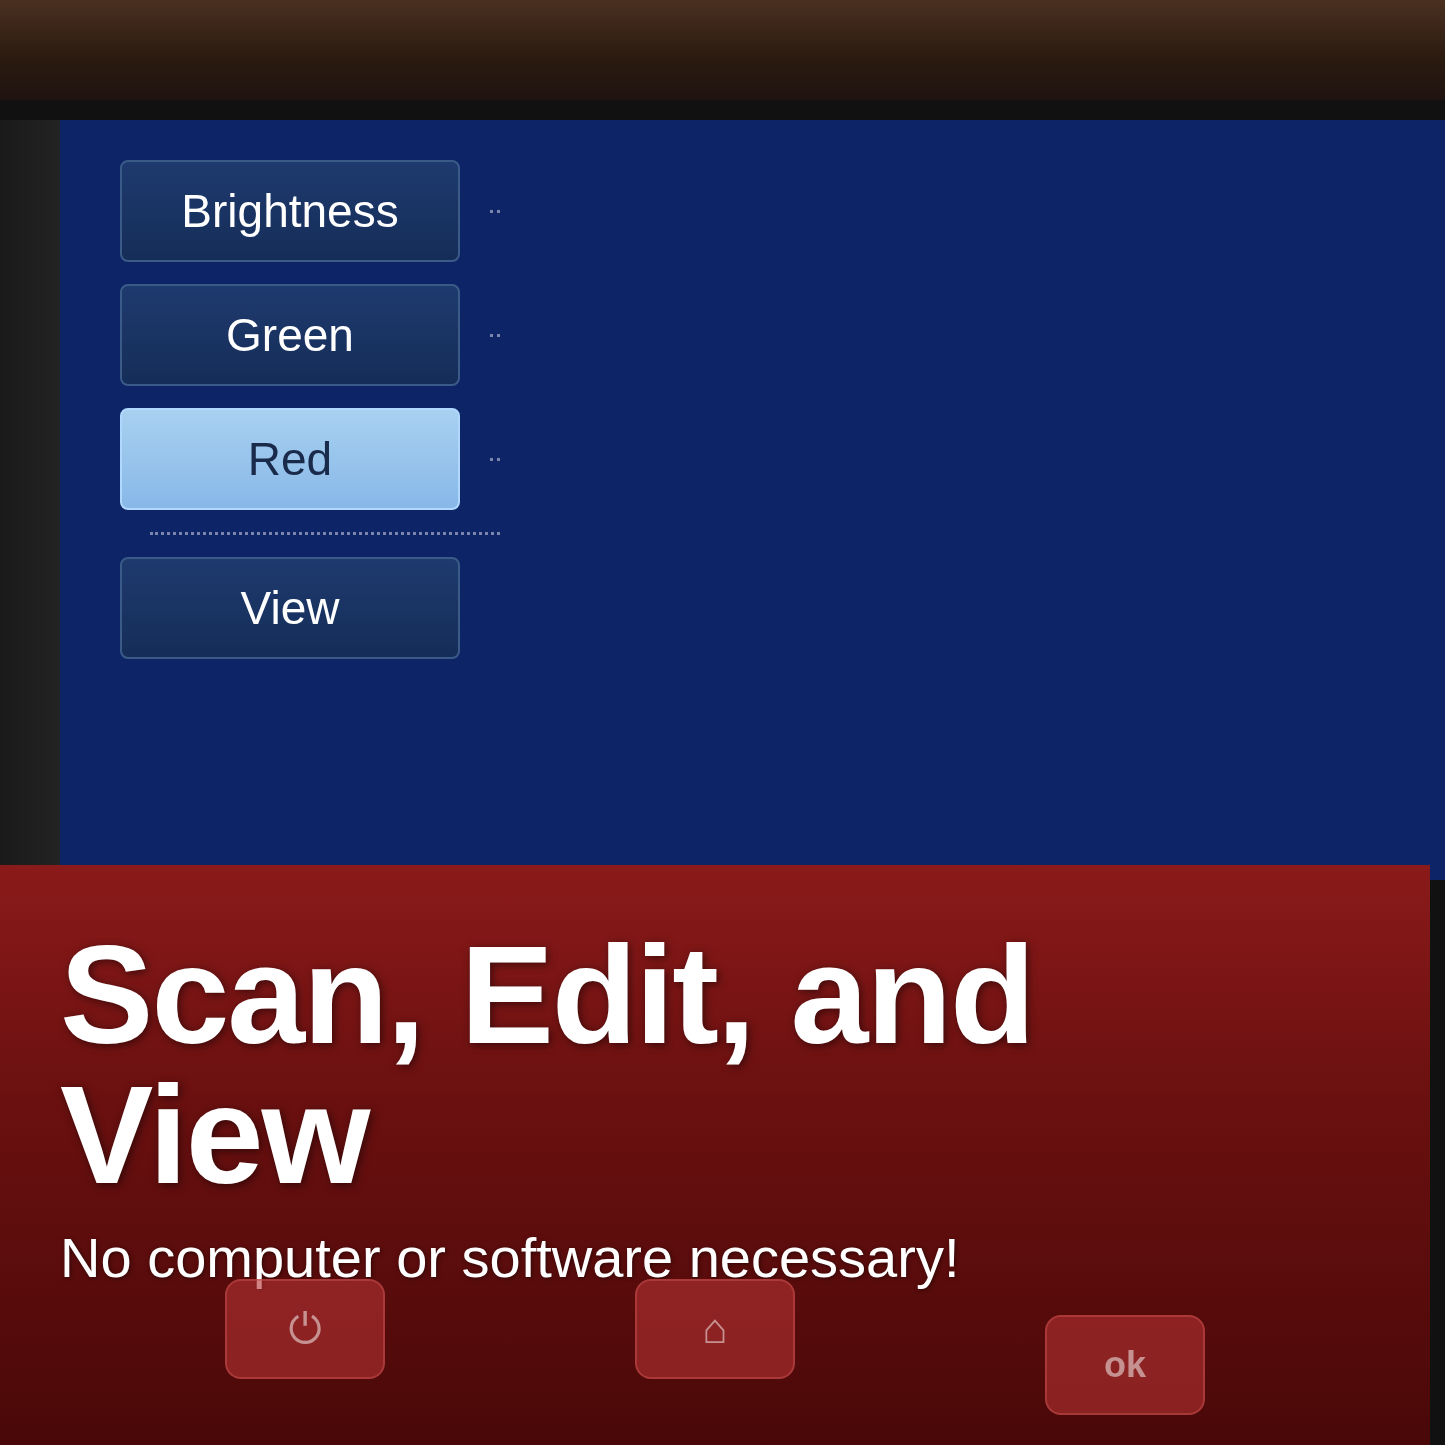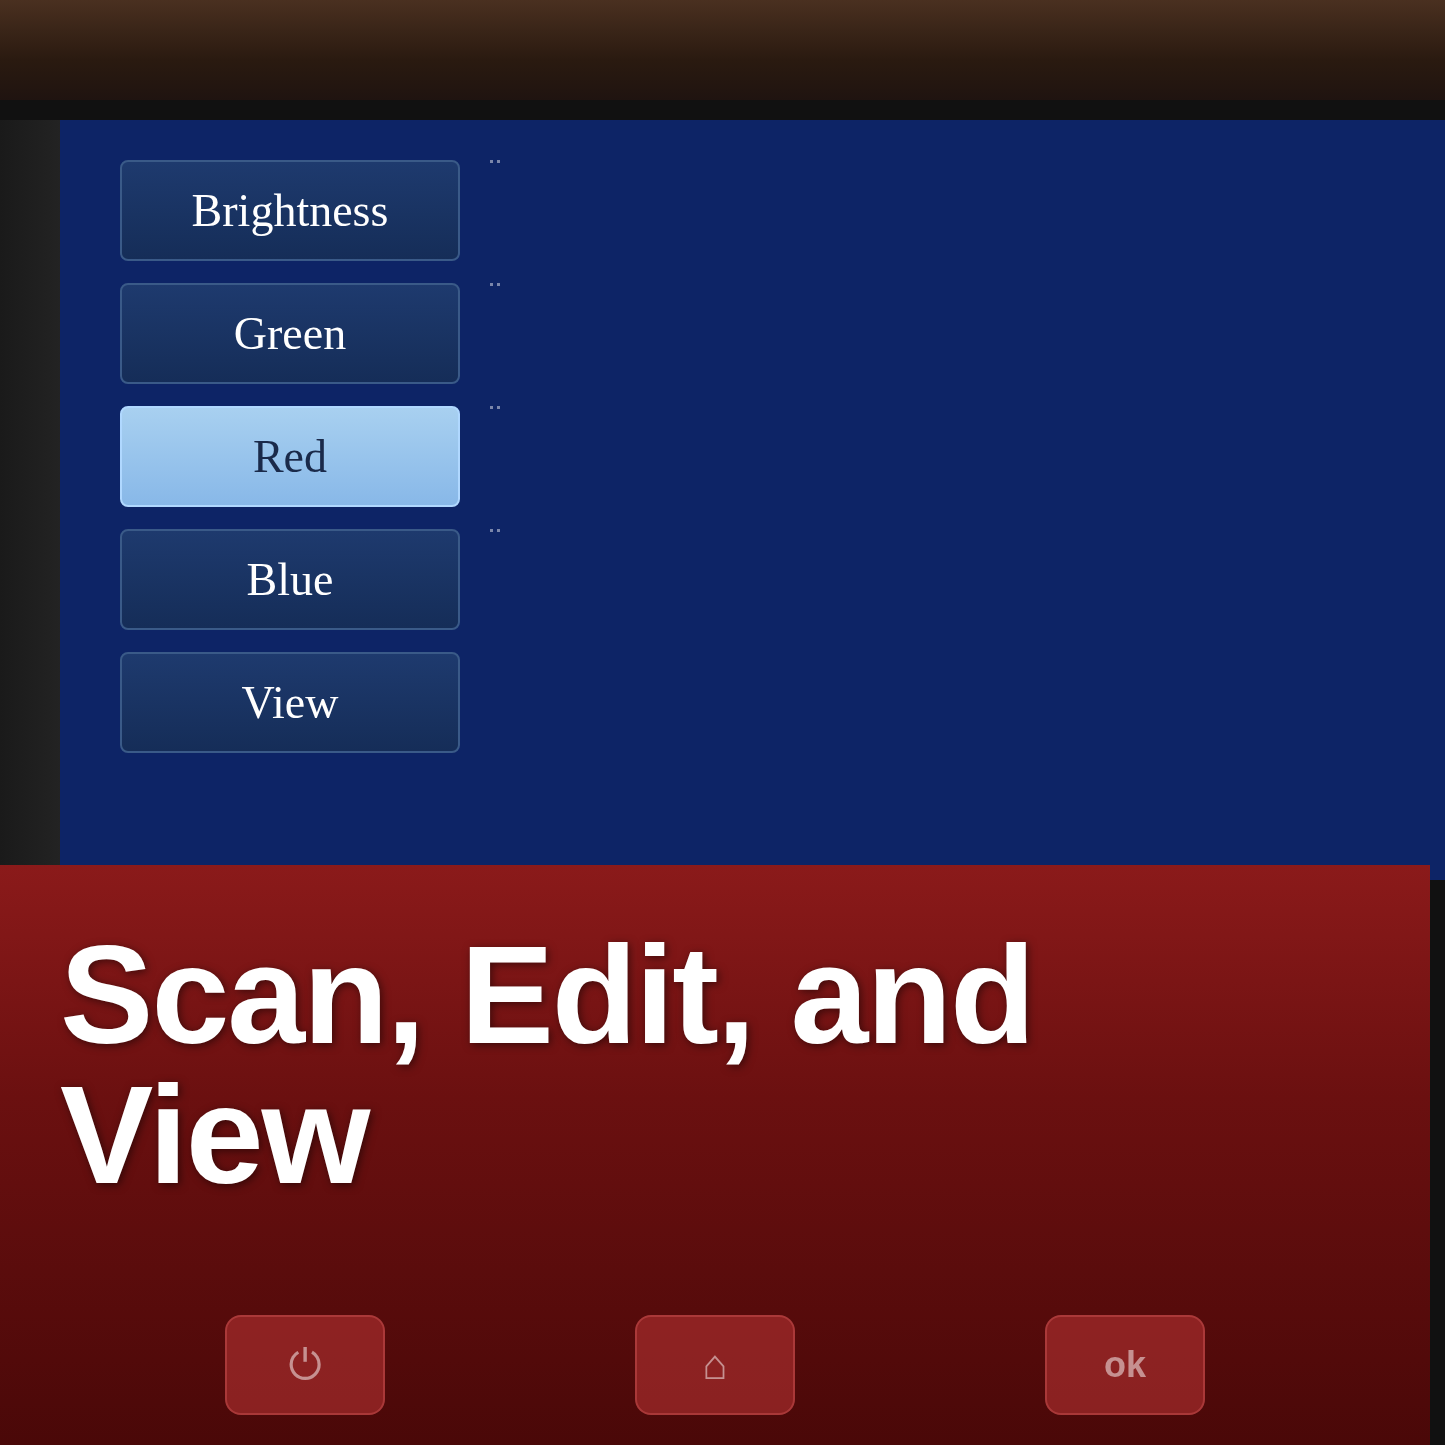--- a/index.html
+++ b/index.html
@@ -25,22 +25,22 @@
       top: 60px;
       left: 60px;
       display: flex;
       flex-direction: column;
       gap: 22px;
       width: 380px;
     }
 
     .menu-row {
       display: flex;
+      align-items: center;
       width: 100%;
-      font-family: Liberation Serif, serif;
     }
 
     .menu-btn {
       min-width: 340px;
       padding: 22px 30px;
       border-radius: 8px;
       text-align: center;
       font-size: 46px;
       font-weight: 500;
       color: #ffffff;
@@ -203,34 +203,34 @@
         <div class="menu-btn green">Green</div>
         <div class="dotted-line"></div>
       </div>
 
       <div class="menu-row">
         <div class="menu-btn red">Red</div>
         <div class="dotted-line"></div>
       </div>
 
       <div class="menu-row">
-        <div class="menu-btn blue">Blue</div>
         <div class="dotted-line"></div>
       </div>
 
       <div class="menu-row">
         <div class="menu-btn reset">View</div>
       </div>
 
     </div>
   </div>
 
   <div class="bottom-section">
     <div class="main-headline">Scan, Edit, and View</div>
+    <div class="sub-headline">No computer or software necessary!</div>
 
     <div class="bottom-buttons">
       <div class="device-btn">⏻</div>
       <div class="device-btn">⌂</div>
-      <div class="device-btn" style="font-size:36px; font-weight:bold;">ok</div>
+      <div class="device-btn" style="font-size:36px; font-weight:bold;margin-top:36px;">ok</div>
     </div>
   </div>
 
 </div>
 
 </body></html>

